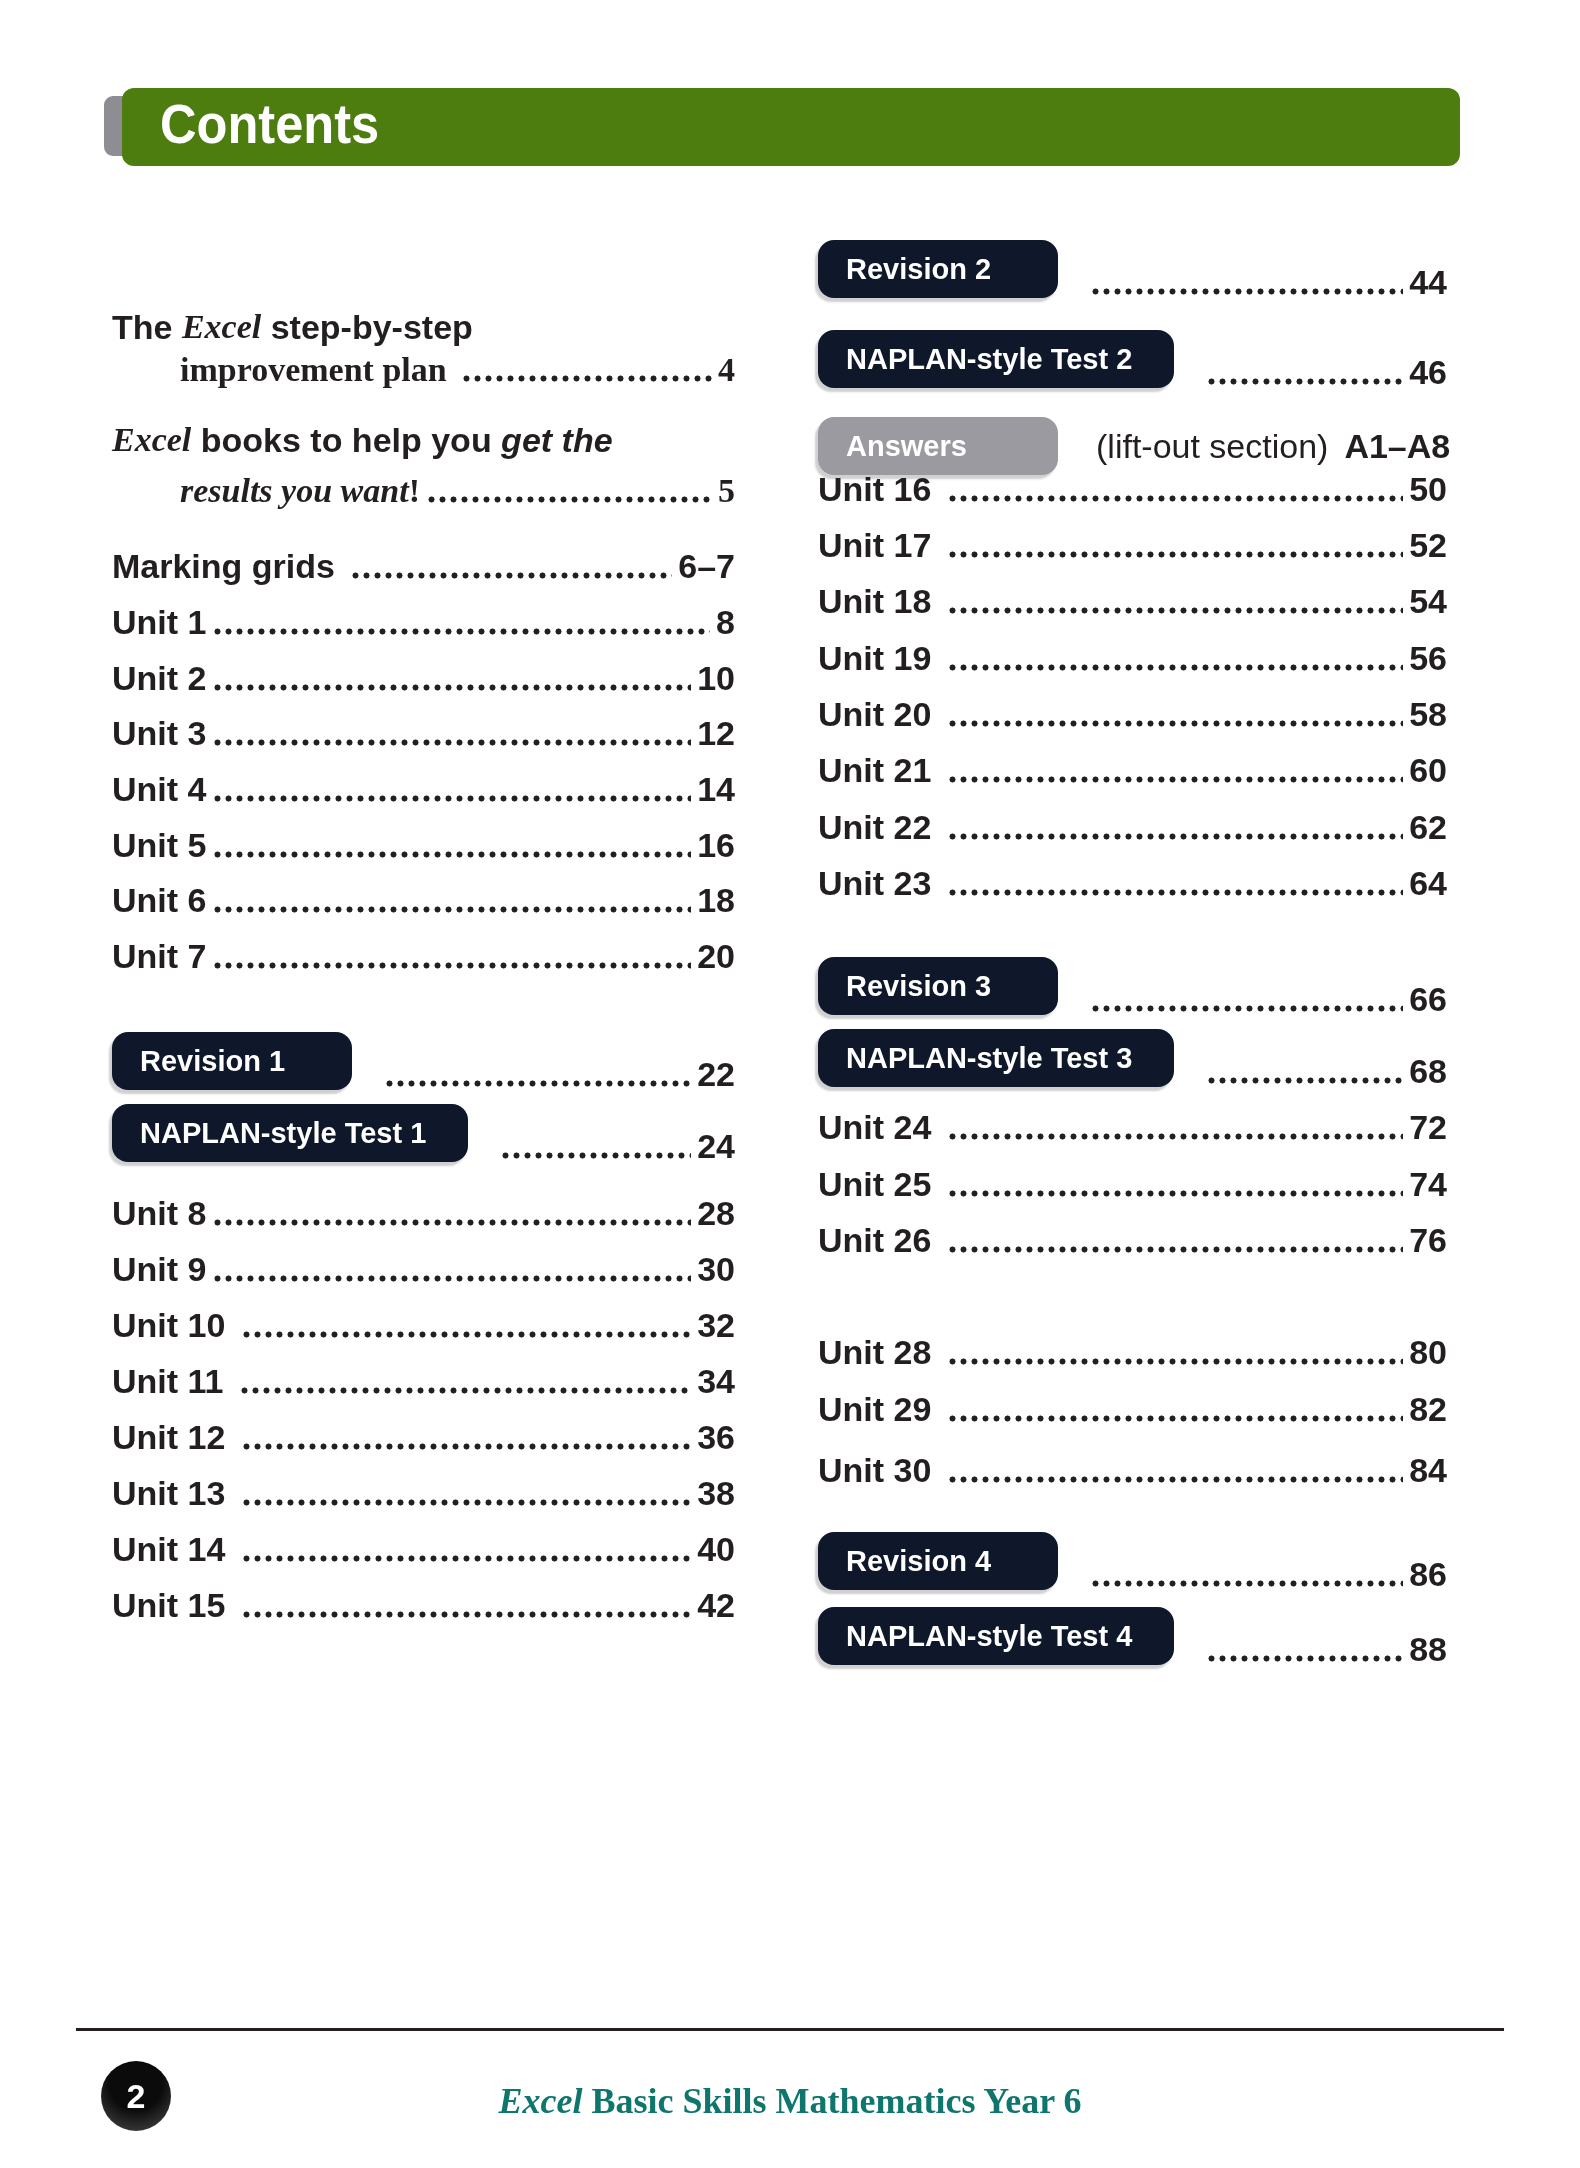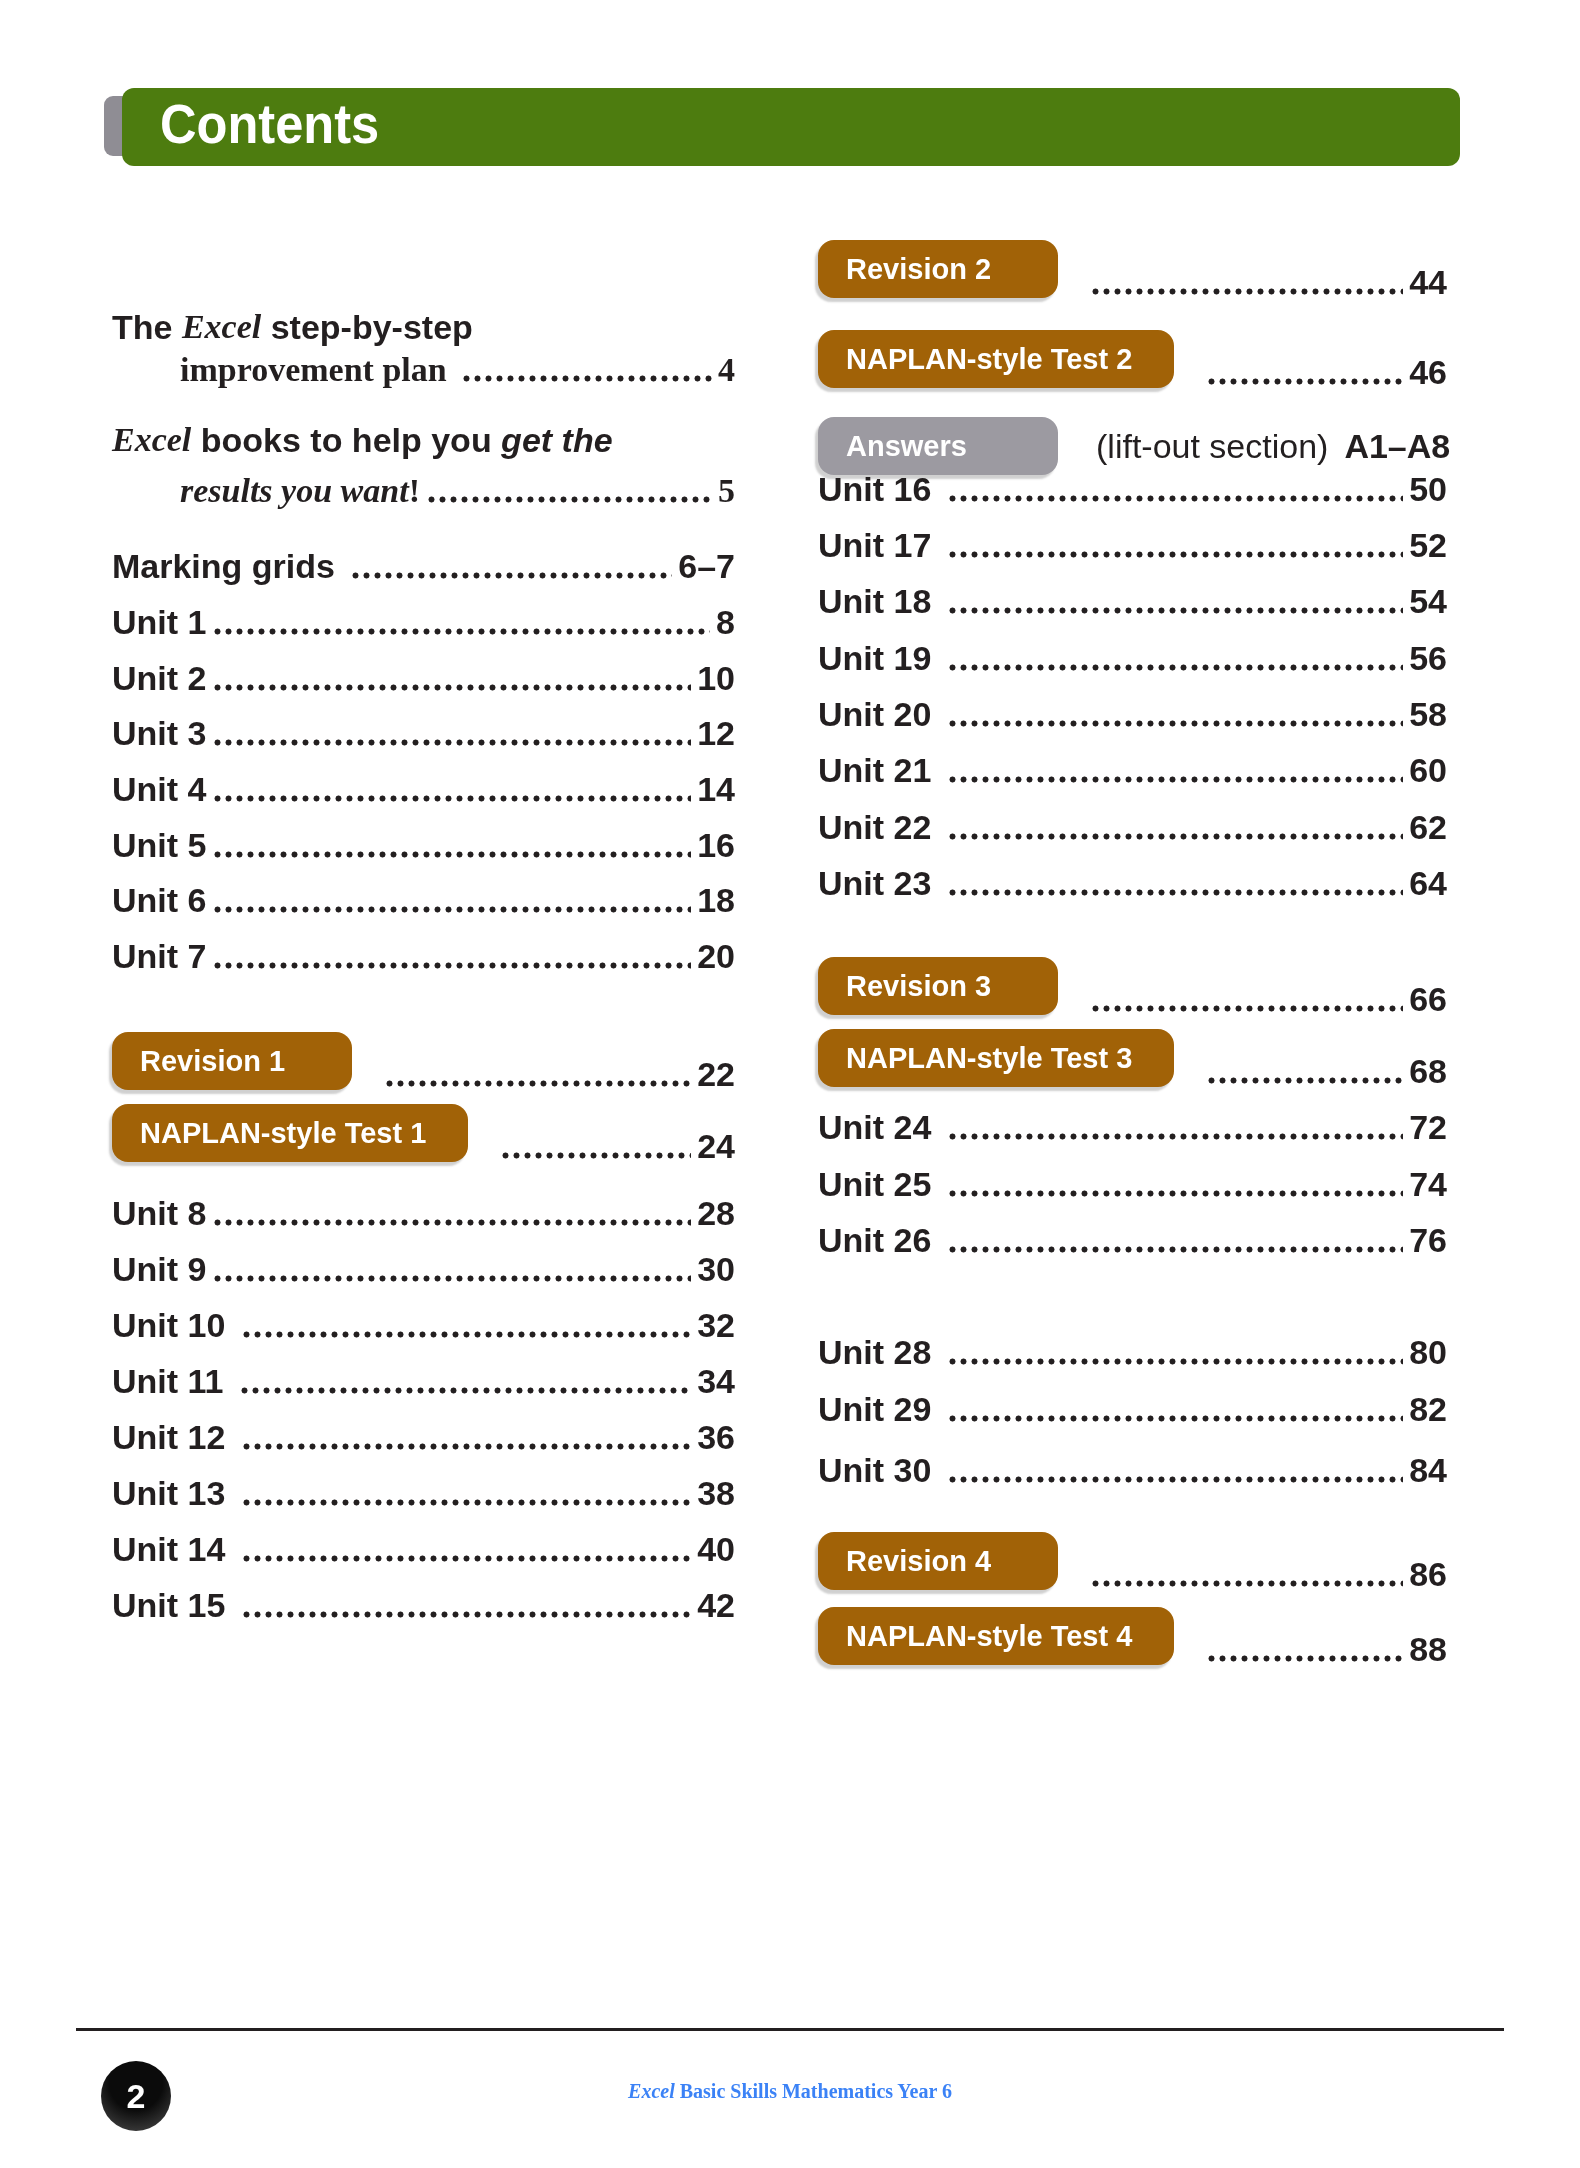--- a/index.html
+++ b/index.html
@@ -28,40 +28,40 @@
   .leader{flex:1 1 40px;height:7px;align-self:flex-end;margin:0 6px 15px 8px;
           background-image:radial-gradient(circle at 3.5px 3.5px,#231F20 2.7px,transparent 3.3px);
           background-size:11px 7px;background-repeat:repeat-x;}
   .row.two .leader{margin-bottom:10px;}
   .num{font-weight:bold;}
   .brand{font-family:"Liberation Serif",serif;font-style:italic;}
   .it{font-style:italic;}
 
   
   .badge-row{height:58px;align-items:flex-start;}
-  .badge{height:58px;min-width:240px;box-sizing:border-box;background:#a16207;
+  .badge{height:58px;min-width:240px;box-sizing:border-box;background:#0f172a;
          border-radius:16px;color:#ffffff;font-size:29px;font-weight:bold;
          display:flex;align-items:center;padding:0 28px;
          box-shadow:-3px 4px 2px rgba(40,40,40,0.22);}
   .badge.lg{min-width:356px;}
   .badge.light{background:#9C9AA1;}
   .tail{flex:1;display:flex;align-items:center;height:56px;margin-top:14px;}
   .tail .leader{margin:0 6px 15px 34px;}
   .tail.no-shift{margin-top:0;height:58px;}
   .tail.no-shift .leader{margin:0 6px 16px 10px;}
   .note{font-weight:normal;margin-left:38px;}
 
   
   .footer-rule{position:absolute;left:76px;top:2028px;width:1428px;height:3px;background:#231F20;}
   .page-badge{position:absolute;left:101px;top:2061px;width:70px;height:70px;border-radius:50%;
               background:radial-gradient(circle at 50% 32%,#0b0b0b 45%,#4e4e4e 100%);
               color:#ffffff;display:flex;align-items:center;justify-content:center;
               font-size:34px;font-weight:bold;}
   .book-title{position:absolute;left:0;width:100%;top:2080px;text-align:center;
-              font-family:"Liberation Serif",serif;font-weight:bold;font-size:20px;color:#3b82f6;}
+              font-family:"Liberation Serif",serif;font-weight:bold;font-size:36px;color:#0f766e;}
 </style>
 </head>
 <body>
 
 <div class="page">
 
   <div class="header-tab"></div>
   <div class="header-bar">
     <div class="header-title">Contents</div>
   </div>

